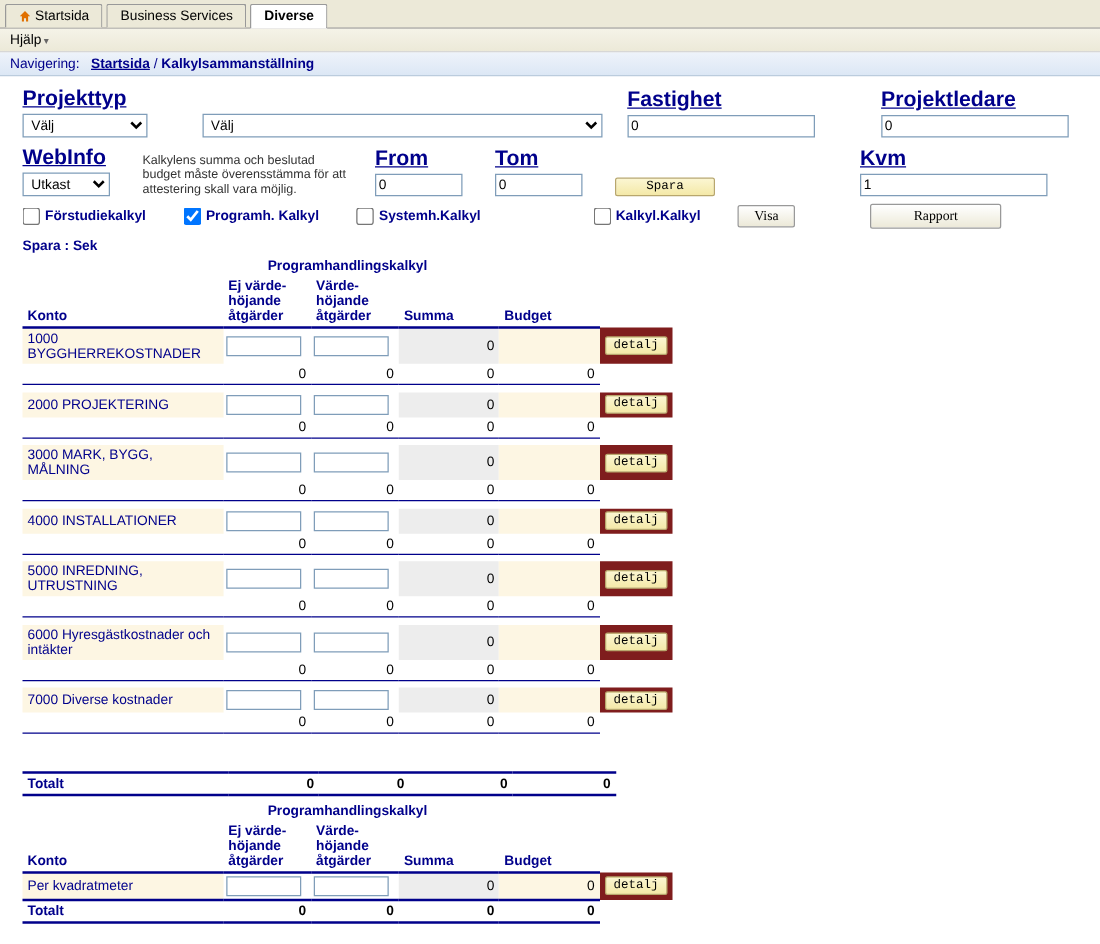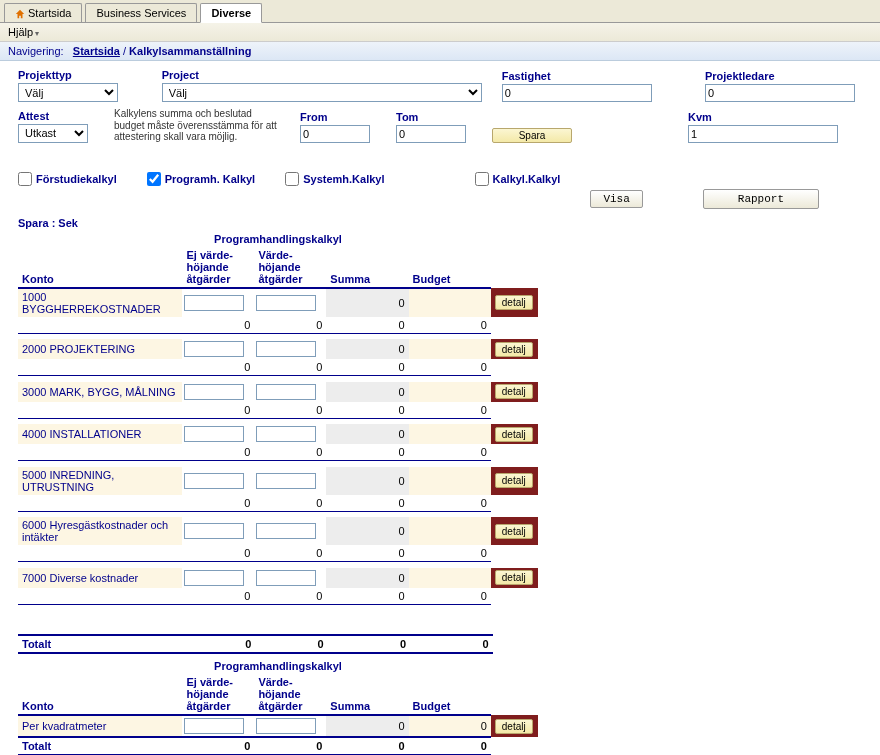--- a/index.html
+++ b/index.html
@@ -16,32 +16,32 @@
 
 .breadcrumb { background: linear-gradient(#EEF3FA,#DCE7F5); border-bottom: 1px solid #bcd; padding: 3px 8px; font-size: 11px; color:#00008B; }
 .breadcrumb a { color: #00008B; text-decoration: underline; font-weight:bold; }
 .breadcrumb .sep { color:#00008B; }
 .breadcrumb .cur { font-weight:bold; }
 
 .content { padding: 8px 18px; }
 
 .filterrow { display:flex; gap:16px; margin-bottom:6px; align-items:flex-end; }
 .fcol { display:flex; flex-direction:column; }
-.flabel { color:#00008B; font-size:11px; font-weight:bold; margin-bottom:2px; }
+.flabel { color:#00008B; font-size:17px; font-weight:bold; margin-bottom:2px;text-decoration:underline; }
 select, input[type=text] { font-family: Tahoma, Arial, sans-serif; font-size:11px; border:1px solid #7F9DB9; padding:1px 2px; height:18px; background:#fff; }
 select { height:19px; }
 
 .hint { font-size:10px; color:#333; line-height:1.15; }
 
 .chkrow { display:flex; gap:30px; align-items:center; margin-top:6px; }
 .chk { display:flex; align-items:center; gap:4px; color:#00008B; font-weight:bold; font-size:11px; }
 .chk input { width:14px; height:14px; }
 
-.btn { background: linear-gradient(#fff,#ECE9D8); border:1px solid #999; padding:2px 12px; font-family:Liberation Mono, monospace; font-size:11px; cursor:pointer; border-radius:2px;margin-top:40px; }
-.btn-yellow { background: linear-gradient(#FBF6D2,#F4E9A8); border:1px solid #B8A76D; padding:1px 6px; font-size:10px; cursor:pointer; border-radius:2px; }
+.btn { background: linear-gradient(#fff,#ECE9D8); border:1px solid #999; padding:2px 12px; font-family:Liberation Serif, serif; font-size:11px; cursor:pointer; border-radius:2px; }
+.btn-yellow { background: linear-gradient(#FBF6D2,#F4E9A8); border:1px solid #B8A76D; padding:1px 6px; font-size:10px; cursor:pointer; border-radius:2px;font-family:Liberation Mono, monospace; }
 .btn-big { padding:3px 34px; }
 
 .unit { color:#00008B; font-weight:bold; margin-bottom:4px; font-size:11px; }
 
 .table-wrap { margin-top:8px; }
 .section-title { text-align:center; color:#00008B; font-weight:bold; font-size:11px; margin-bottom:2px; }
 
 table.kalk { border-collapse:collapse; width:520px; }
 table.kalk th { text-align:left; color:#00008B; font-weight:bold; font-size:11px; padding:2px 4px; vertical-align:bottom; border-bottom:2px solid #00008B; }
 table.kalk td { padding:2px 4px; font-size:11px; }
@@ -86,36 +86,35 @@
 </div>
 
 <div class="content">
 
 <div class="filterrow">
   <div class="fcol" style="width:130px">
     <span class="flabel">Projekttyp</span>
     <select style="width:100px"><option>Välj</option></select>
   </div>
   <div class="fcol" style="width:330px">
-    <span class="flabel">Project</span>
     <select style="width:320px"><option>Välj</option></select>
   </div>
   <div class="fcol" style="width:160px">
     <span class="flabel">Fastighet</span>
     <input type="text" style="width: 150px;" value="0">
   </div>
   <div class="fcol" style="width:160px; margin-left:30px;">
     <span class="flabel">Projektledare</span>
     <input type="text" style="width: 150px;" value="0">
   </div>
 </div>
 
 <div class="filterrow">
   <div class="fcol" style="width:80px">
-    <span class="flabel">Attest</span>
+    <span class="flabel">WebInfo</span>
     <select style="width:70px"><option>Utkast</option></select>
   </div>
   <div style="width:170px">
     <div class="hint">Kalkylens summa och beslutad budget måste överensstämma för att attestering skall vara möjlig.</div>
   </div>
   <div class="fcol" style="width:80px">
     <span class="flabel">From</span>
     <input type="text" style="width: 70px;" value="0">
   </div>
   <div class="fcol" style="width:80px">

